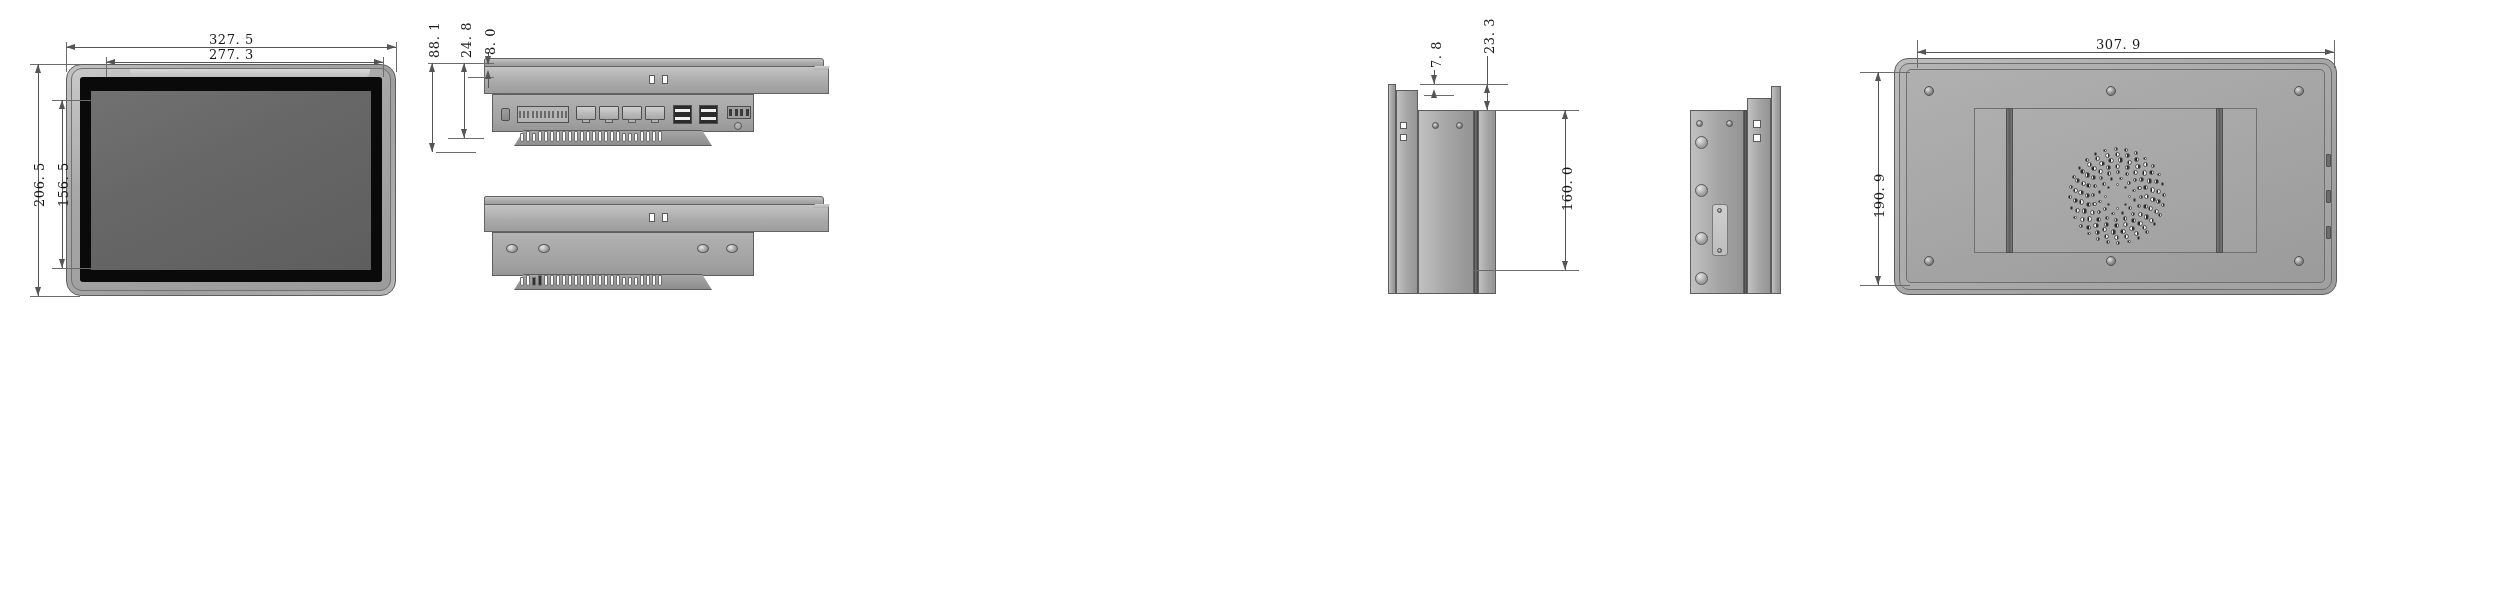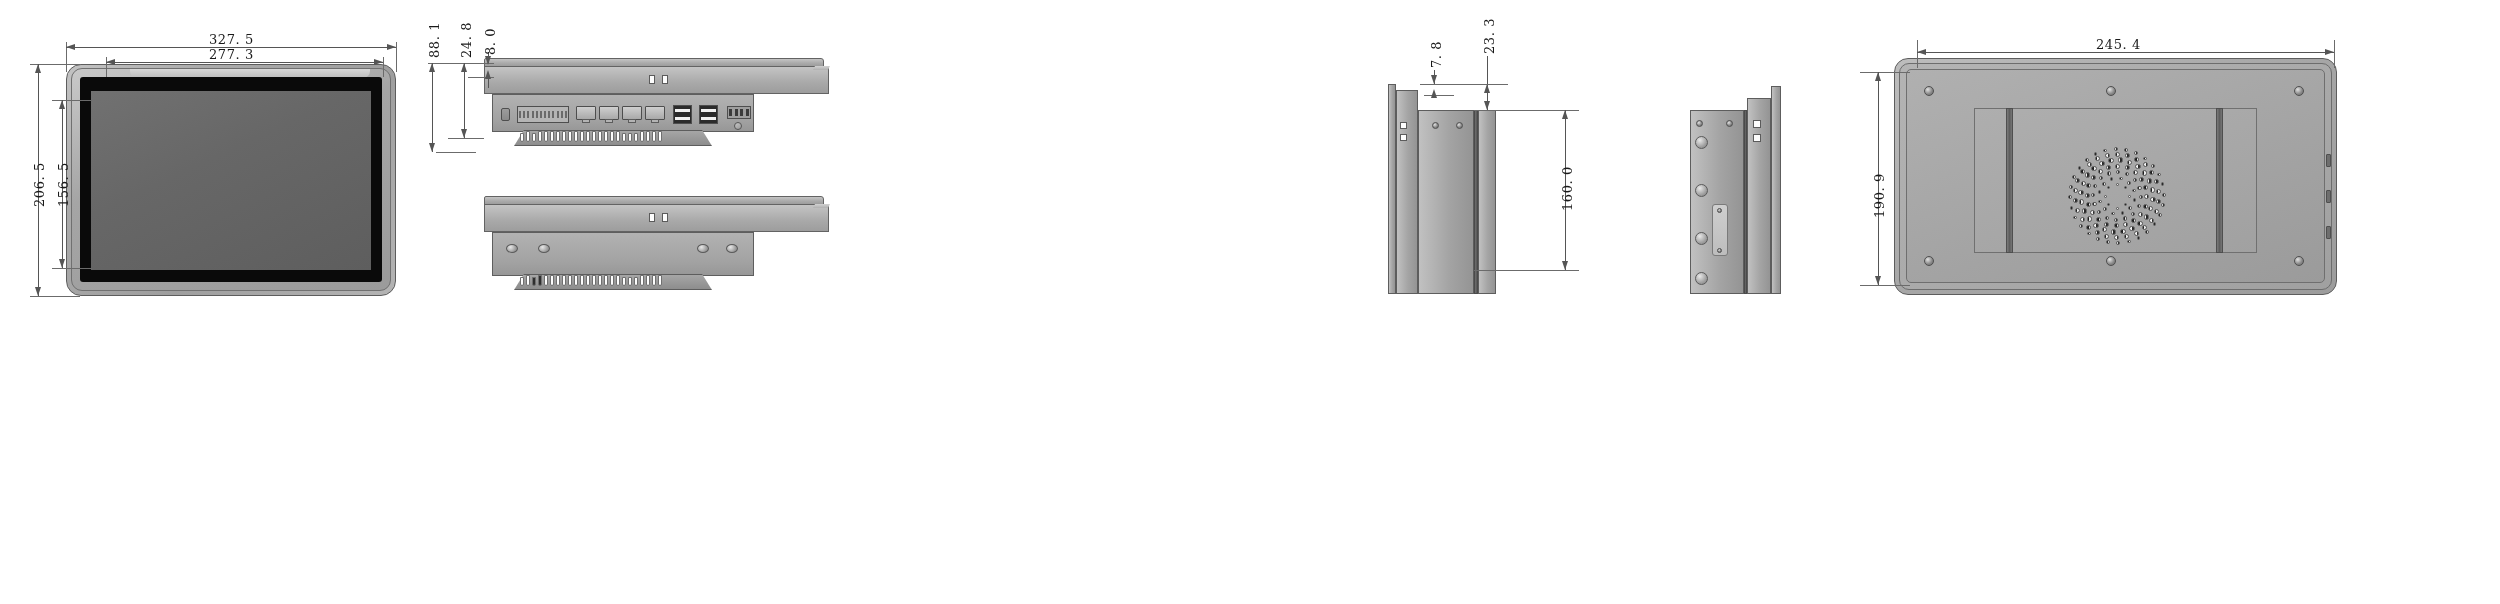--- a/index.html
+++ b/index.html
@@ -487,21 +487,21 @@
         <i style="left: 78.3637px; top: 84.0598px; width: 3.8px; height: 3.8px; background: linear-gradient(90deg, rgb(30, 30, 30) 0px, rgb(30, 30, 30) 50%, rgb(233, 233, 233) 50%, rgb(233, 233, 233) 100%); border: 1px solid rgb(90, 90, 90); box-sizing: border-box;"></i>
         <i style="left: 69.6031px; top: 89.8925px; width: 3.8px; height: 3.8px; background: linear-gradient(90deg, rgb(240, 240, 240) 0px, rgb(240, 240, 240) 50%, rgb(42, 42, 42) 50%, rgb(42, 42, 42) 100%); border: 1px solid rgb(90, 90, 90); box-sizing: border-box;"></i>
       </div>
   </div>
 
   <div class="ext ext-v" style="left:1917px;top:40px;width:1px;height:28px;"></div>
   <div class="ext ext-v" style="left:2334px;top:40px;width:1px;height:28px;"></div>
   <div class="dim-line dim-h" style="left:1917px;top:52px;width:417px;"></div>
   <div class="arw arw-l" style="left:1917px;top:49px;"></div>
   <div class="arw arw-r" style="left:2325px;top:49px;"></div>
-  <div class="dim-text" style="left:2096px;top:38px;">245. 4</div>
+  <div class="dim-text" style="left:2096px;top:38px;">307. 9</div>
 
   <div class="ext ext-h" style="left:1860px;top:72px;width:50px;"></div>
   <div class="ext ext-h" style="left:1860px;top:285px;width:50px;"></div>
   <div class="dim-line dim-v" style="left:1878px;top:72px;height:213px;"></div>
   <div class="arw arw-u" style="left:1875px;top:72px;"></div>
   <div class="arw arw-d" style="left:1875px;top:276px;"></div>
   <div class="dim-text vert" style="left:1873px;top:218px;">190. 9</div>
 
 </div>
 

